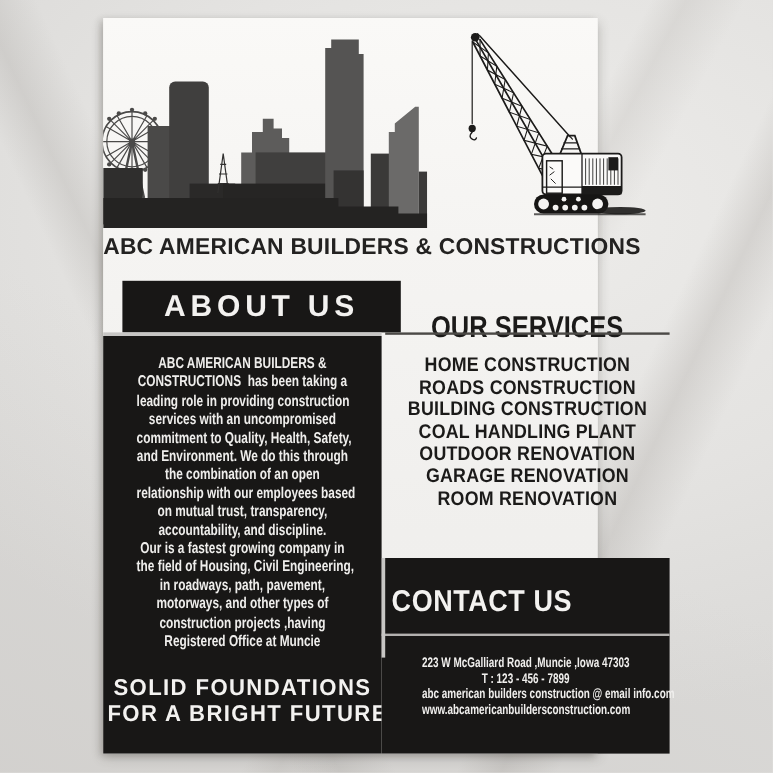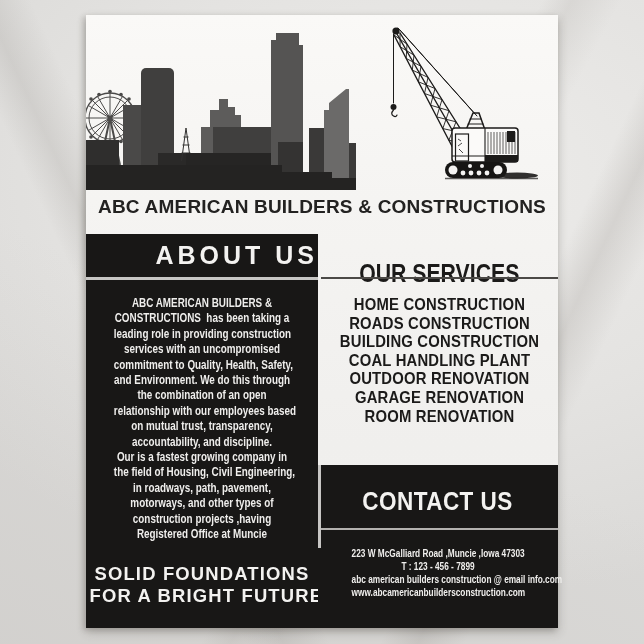--- a/index.html
+++ b/index.html
@@ -5,49 +5,49 @@
   html,body{margin:0;padding:0;}
   body{width:644px;height:644px;overflow:hidden;background:#e2e1df;
        font-family:"Liberation Sans", sans-serif;}
   .stage{position:relative;width:644px;height:644px;}
   .bg{position:absolute;inset:0;background:
       linear-gradient(118deg, rgba(255,255,255,0) 55%, rgba(172,168,163,.22) 58%, rgba(255,255,255,0) 63%),
       linear-gradient(115deg, rgba(255,255,255,0) 72%, rgba(158,153,148,.26) 76%, rgba(255,255,255,0) 81%),
       linear-gradient(65deg, rgba(255,255,255,0) 26%, rgba(150,146,141,.22) 30%, rgba(255,255,255,0) 35%),
       linear-gradient(25deg, rgba(188,184,180,.25), rgba(255,255,255,0) 45%),
       radial-gradient(95% 65% at 68% 28%, #edecea 0%, #e4e3e1 55%, #dad9d7 100%);}
-  .paper{position:absolute;left:86px;top:15px;width:472px;height:613px;
+  .paper{position:absolute;left:86px;top:15px;width:412px;height:613px;
          background:linear-gradient(180deg,#faf9f7 0%,#f5f4f2 30%,#f0efed 70%,#f2f1ef 100%);
          box-shadow:0 4px 9px rgba(70,65,60,.30), -3px 2px 5px rgba(70,65,60,.18);}
   .paper > *{position:absolute;}
   .skyline{left:0;top:0;width:270px;height:176px;}
   .crane{left:302px;top:8px;width:170px;height:172px;}
   .title{left:0;top:179px;width:100%;text-align:center;font-size:19px;line-height:26px;
          font-weight:700;color:#232221;letter-spacing:.2px;white-space:pre;}
   .panel{background:#181716;}
   .hd{display:inline-block;font-weight:700;font-size:25px;color:#f3f2f0;white-space:pre;}
   .sx76{transform:scaleX(.76);transform-origin:50% 0;}
   .sx85{transform:scaleX(.85);transform-origin:50% 0;}
   .sx90{transform:scaleX(.90);transform-origin:50% 0;}
-  .about-header{left:0;top:219px;width:232px;height:43px;display:flex;align-items:center;justify-content:flex-end;}
+  .about-header{left:16px;top:219px;width:232px;height:43px;display:flex;align-items:center;justify-content:center;}
   .about-header .hd{letter-spacing:4px;}
   .about-body{left:0;top:265px;width:232px;height:348px;}
   .about-body > div{position:absolute;}
   .about-text{top:15px;left:0;width:100%;text-align:center;}
   .about-line{font-size:13px;line-height:15.4px;font-weight:700;color:#efeeec;white-space:pre;}
   .slogan{top:283px;left:0;width:100%;text-align:center;transform:scaleX(.97);transform-origin:50% 0;}
   .slogan-line{font-size:19px;line-height:21.5px;letter-spacing:1.2px;font-weight:700;color:#f3f2f0;white-space:pre;}
   .services-title{left:235px;top:230px;width:237px;height:34px;line-height:34px;text-align:center;margin-top:11px;}
   .services-title .hd{color:#1b1a19;}
   .services-rule{left:235px;top:262px;width:237px;height:2px;background:#4b4946;}
   .services-list{left:235px;top:280px;width:237px;text-align:center;transform:scaleX(.90);transform-origin:50% 0;}
   .service-item{font-size:16.5px;line-height:18.6px;font-weight:700;color:#1b1a19;white-space:pre;letter-spacing:.2px;}
   .contact-box{left:232px;top:450px;width:240px;height:163px;}
   .contact-box > div{position:absolute;}
-  .contact-title{top:0;left:0;width:100%;height:64px;padding-top:4px;display:flex;align-items:center;justify-content:center;}
+  .contact-title{top:0;left:0;width:100%;height:64px;padding-top:4px;display:flex;align-items:center;justify-content:flex-start;}
   .contact-title .hd{letter-spacing:.5px;}
   .contact-rule{top:63px;left:0;width:100%;height:2px;background:#b3b1af;}
   .contact-lines{top:82px;left:0;width:100%;text-align:center;transform:scaleX(.72);transform-origin:50% 0;}
   .contact-line{font-size:11.5px;line-height:12.9px;font-weight:700;color:#f0efed;white-space:pre;}
   .h-gap{left:0;top:262px;width:232px;height:3px;background:#c7c6c4;}
   .v-gap{left:232px;top:450px;width:3px;height:83px;background:#c7c6c4;}
 </style>
 </head>
 <body>
 

